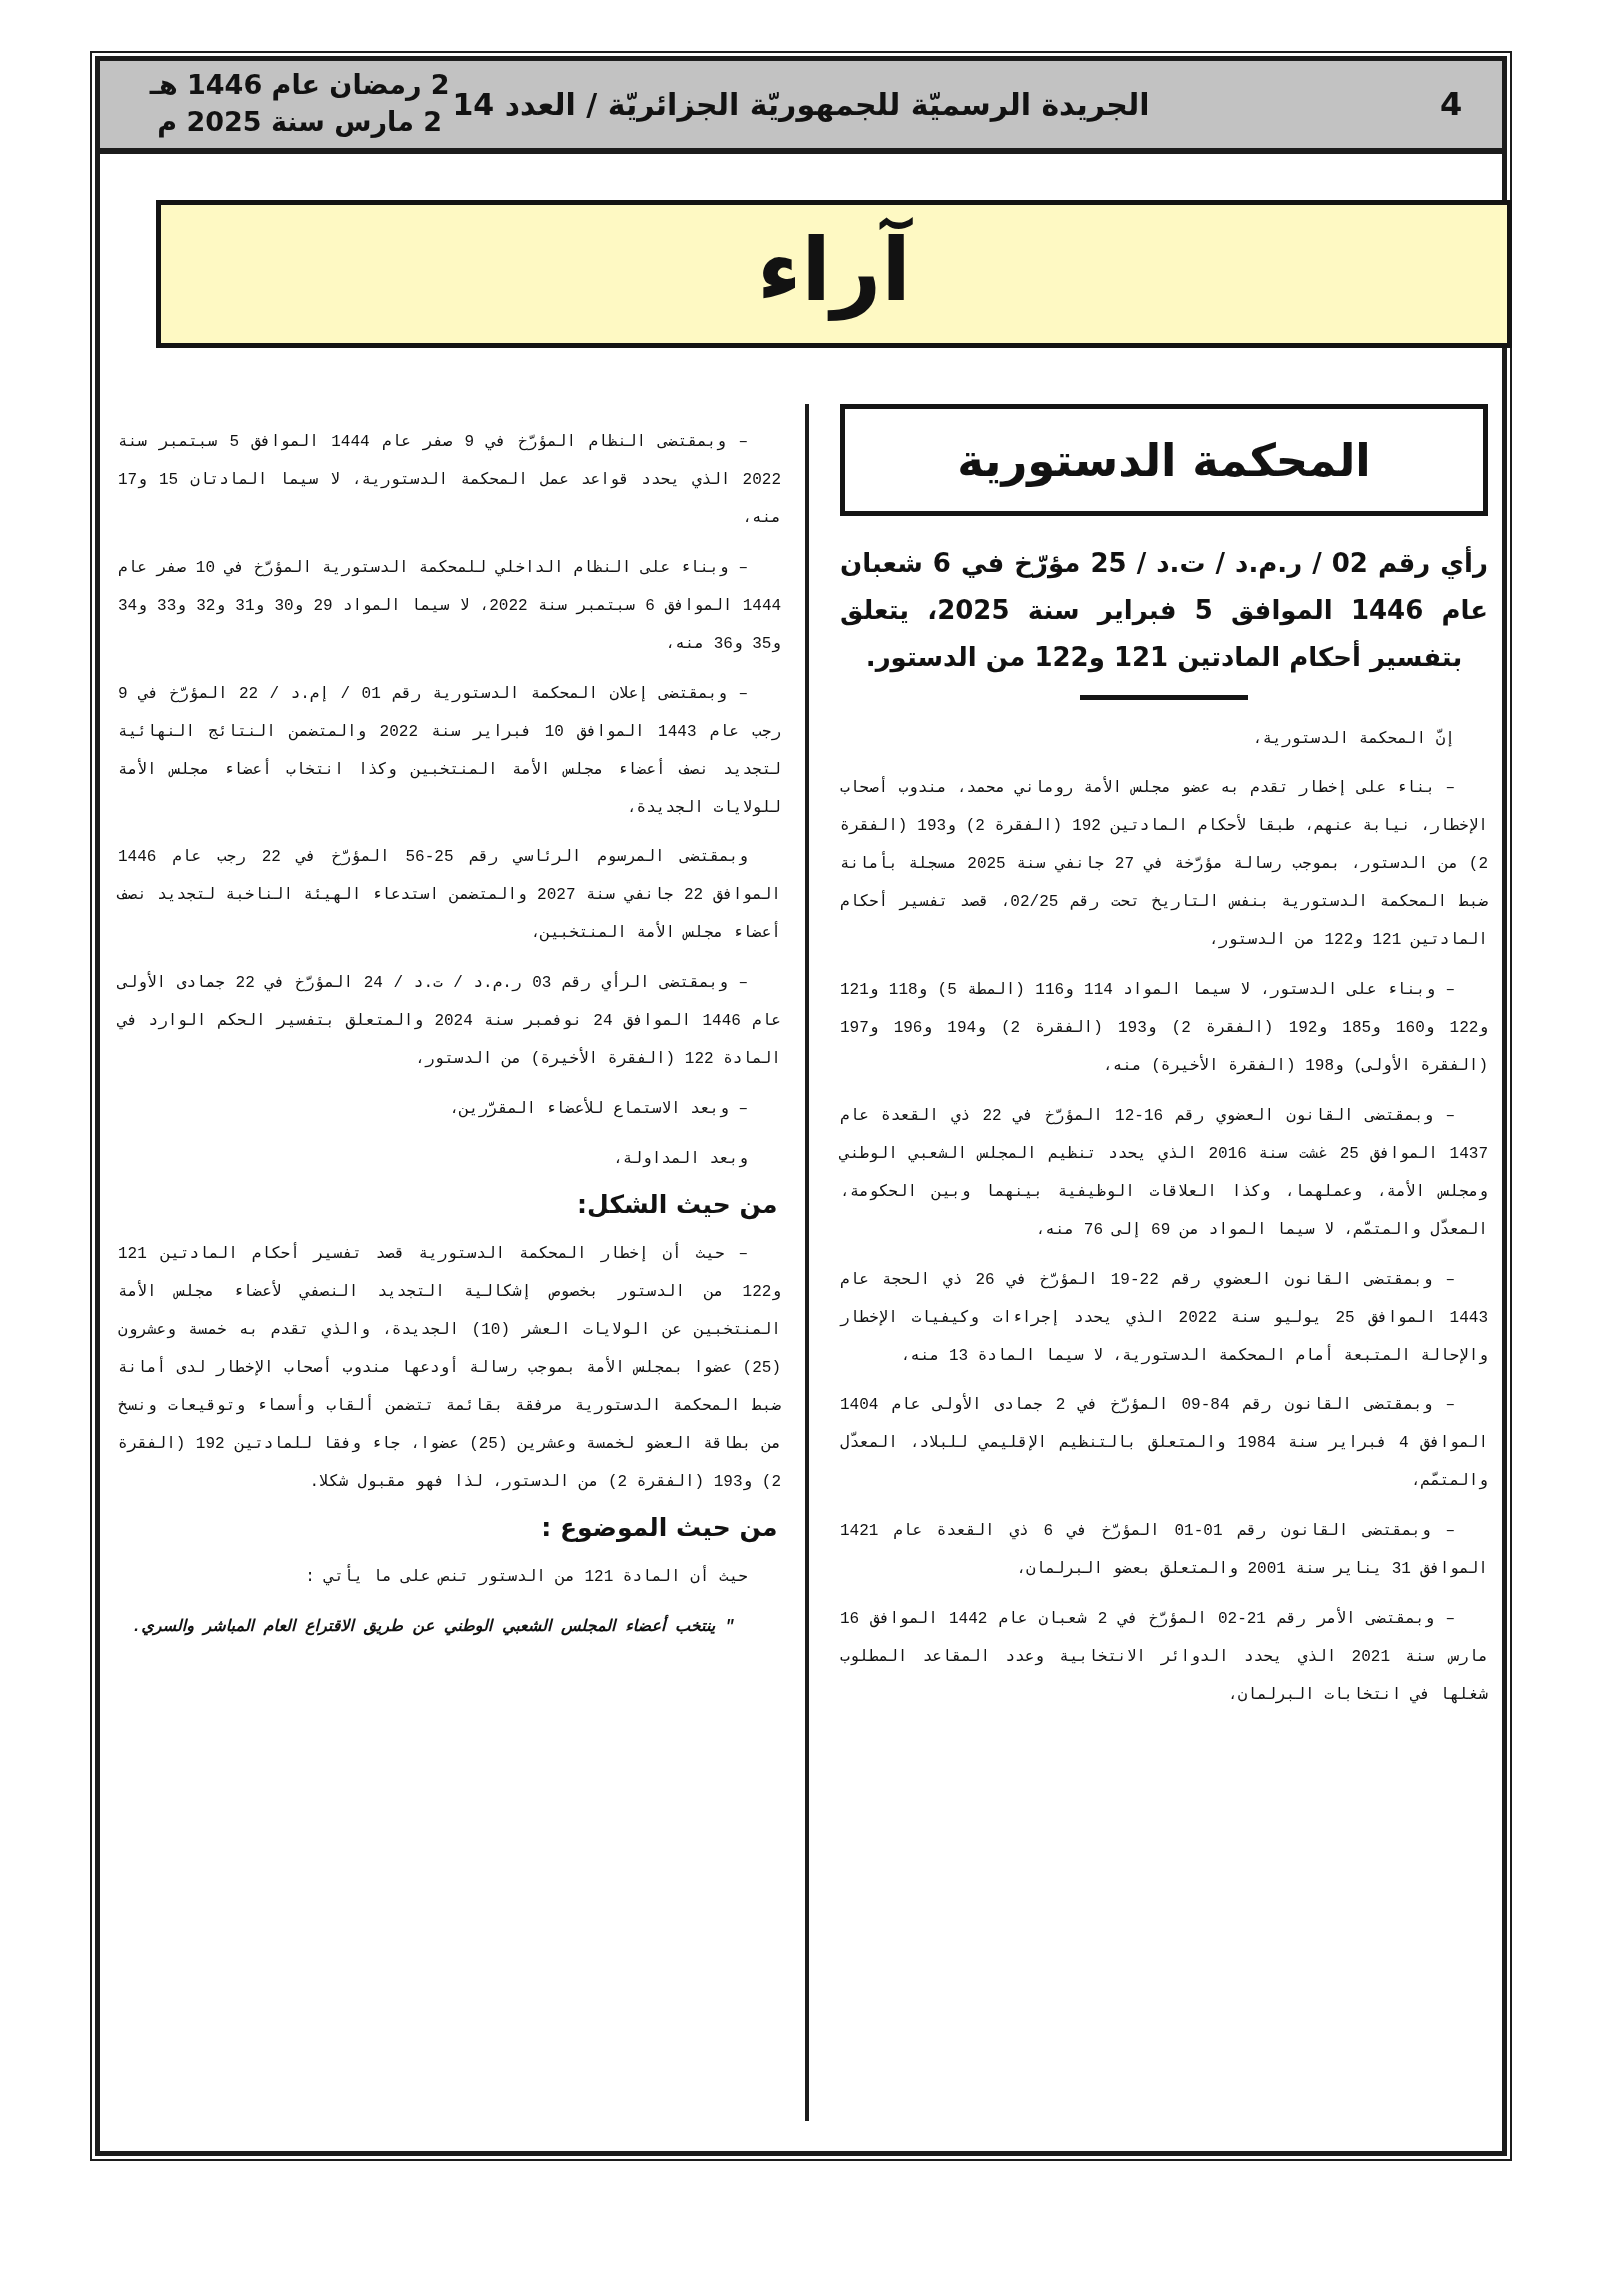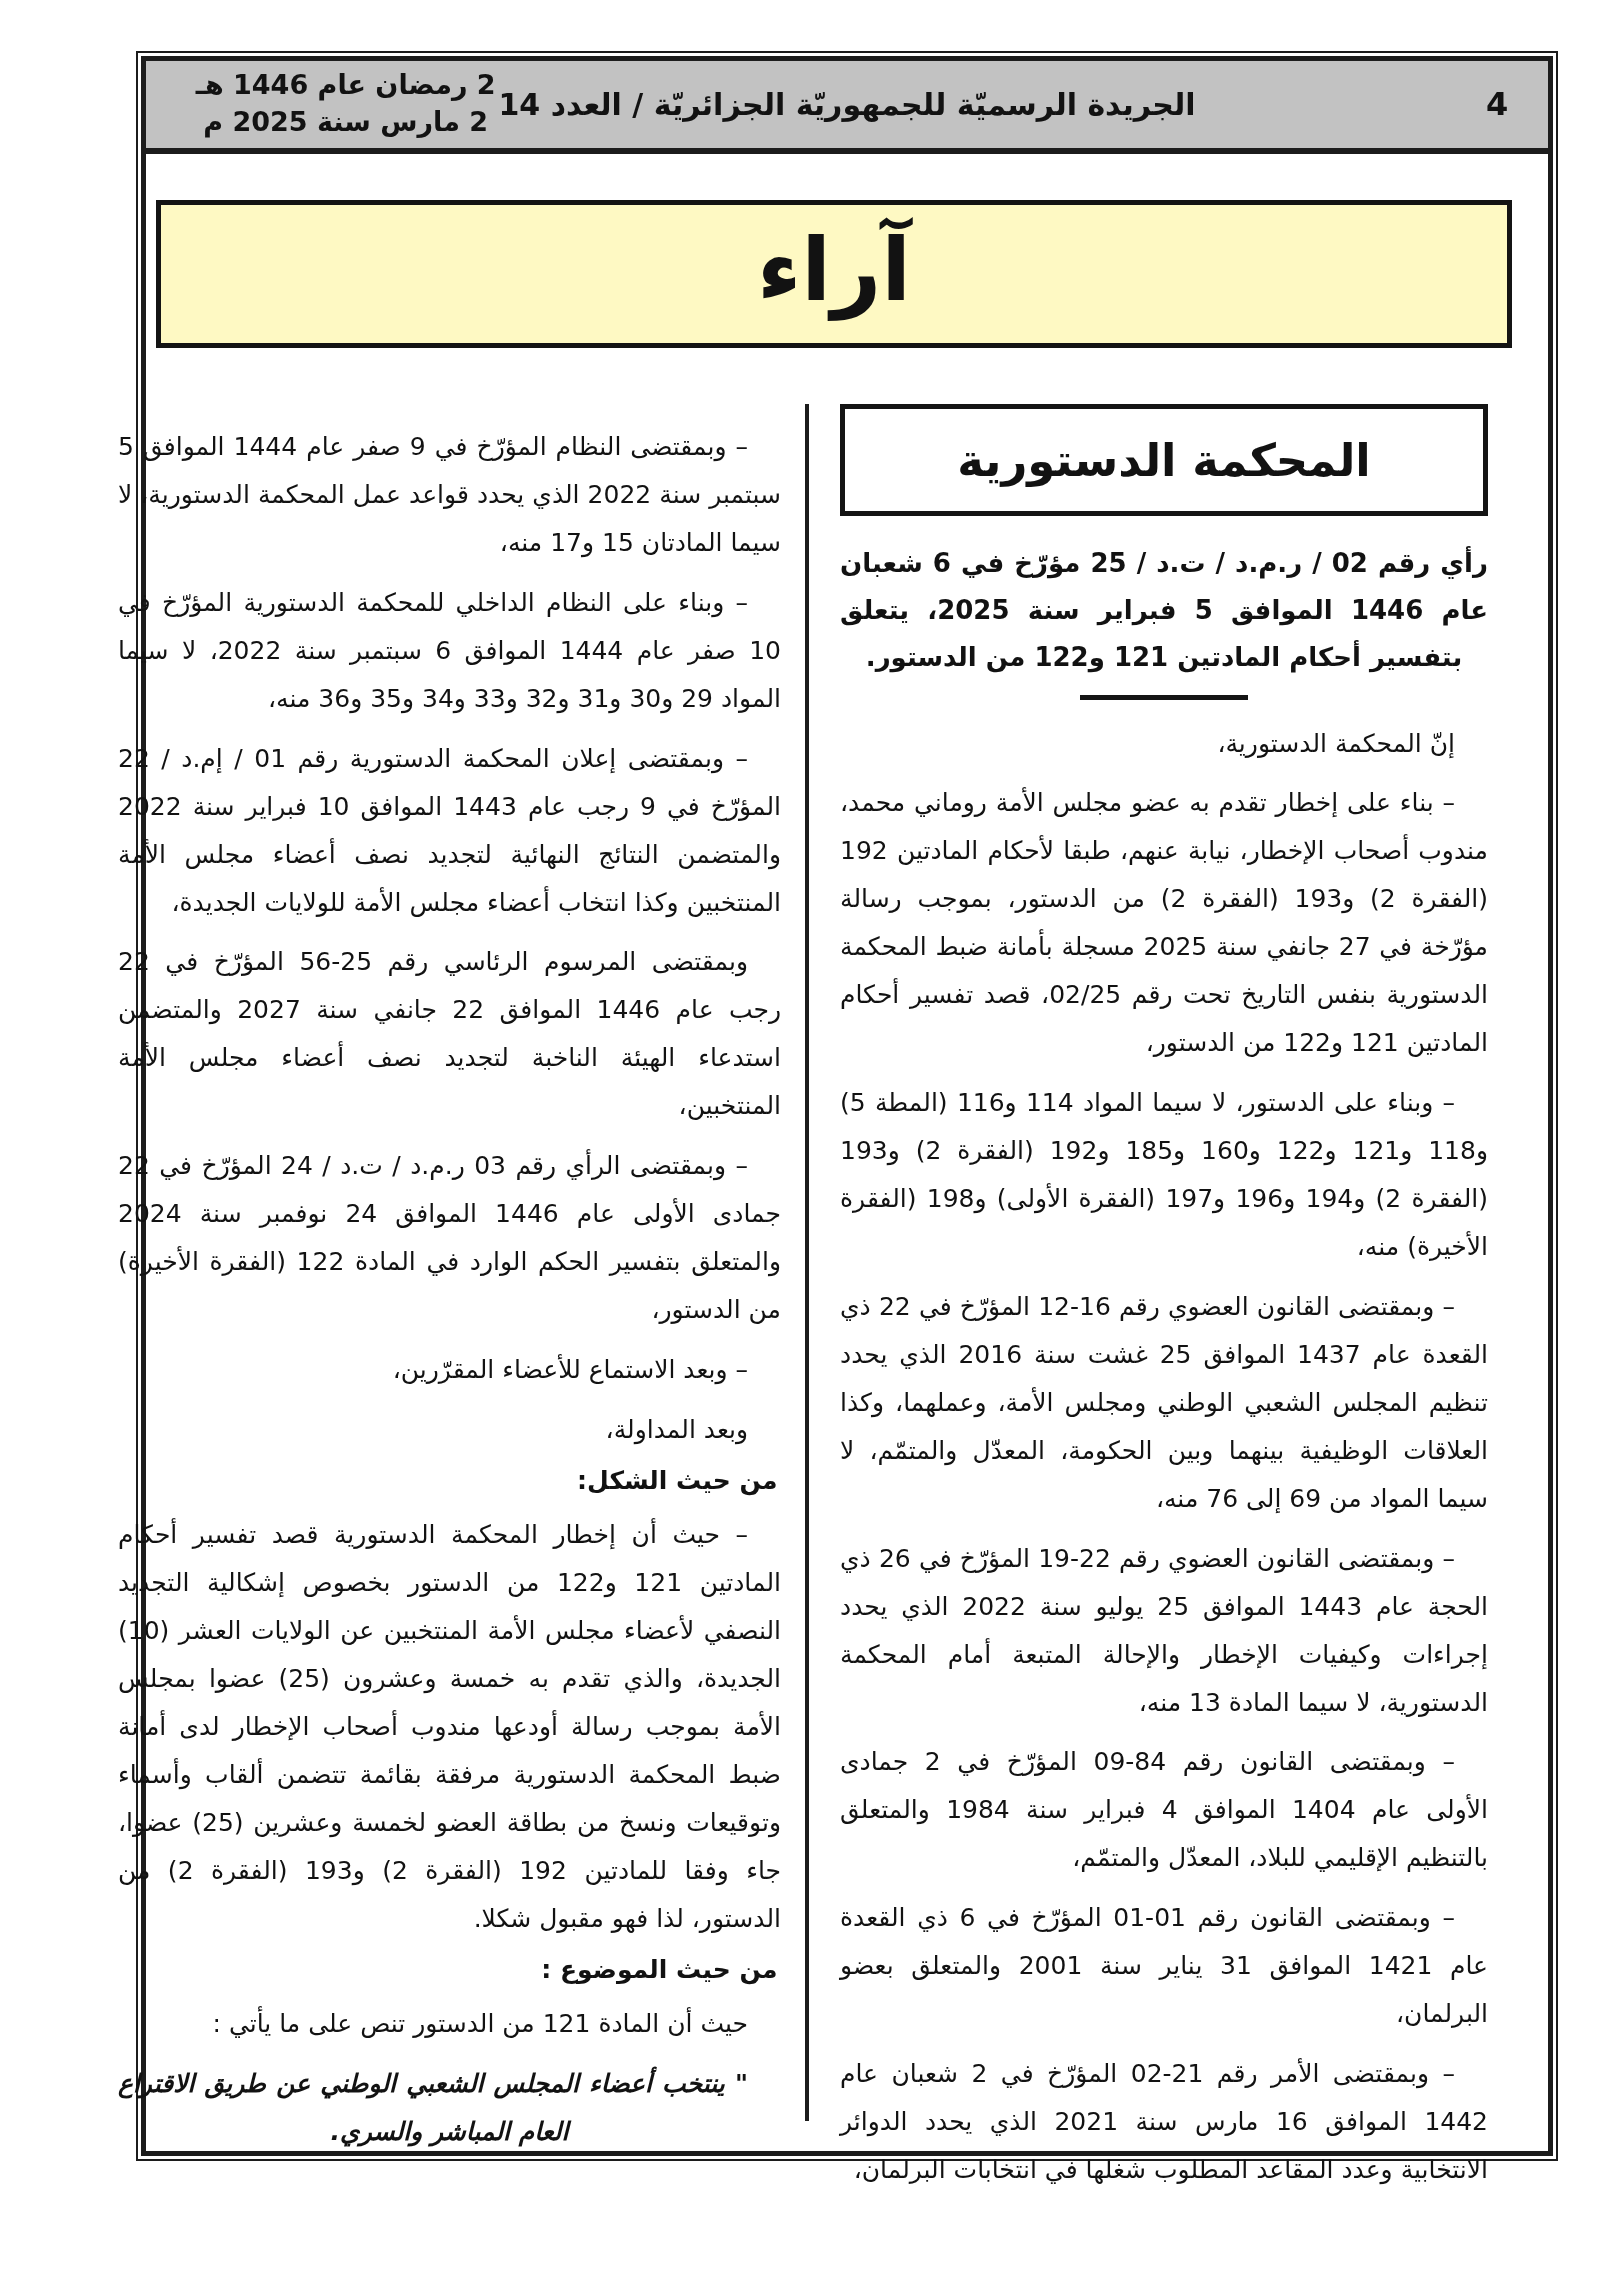--- a/index.html
+++ b/index.html
@@ -9,21 +9,20 @@
     background:#ffffff;
     font-family:"DejaVu Sans",sans-serif;
     color:#121212;
     overflow:hidden;
   }
   
   .frame{
     position:absolute;left:91px;top:51px;
     width:1418px;height:2106px;
     border:2.7px solid #1c1c1c;
-    margin-left:46px;
   }
   .frame-inner{
     position:absolute;inset:2.7px;
     border:5.4px solid #1c1c1c;
   }
   
   .header-band{
     position:absolute;top:0;left:0;right:0;height:87px;
     background:#c2c2c2;
     border-bottom:6.3px solid #1c1c1c;
@@ -63,22 +62,22 @@
     display:flex;align-items:center;justify-content:center;
     margin:0 0 23.5px;
   }
   .court-box-title{font-size:45px;font-weight:bold;white-space:nowrap;}
   .intro{
     font-size:26px;font-weight:bold;line-height:47px;
     text-align:justify;text-align-last:center;margin:12px 0 9px;
   }
   .sep{width:168px;height:4.5px;background:#141414;margin:14.5px auto 20px;}
   .para{
-    font-size:25px;line-height:48px;
-    text-align:justify;margin:0 0 11.8px;
+    font-size:16px;line-height:38px;
+    text-align:justify;margin:0 0 11.8px;font-family:Liberation Mono, monospace;
   }
   .indent{text-indent:33px;}
   .heading{
     font-size:25px;font-weight:bold;
     margin:7.2px 0 16.3px;text-indent:3.6px;
   }
   .quote{
     font-weight:bold;font-style:italic;
     text-align:justify;text-align-last:center;
   }

